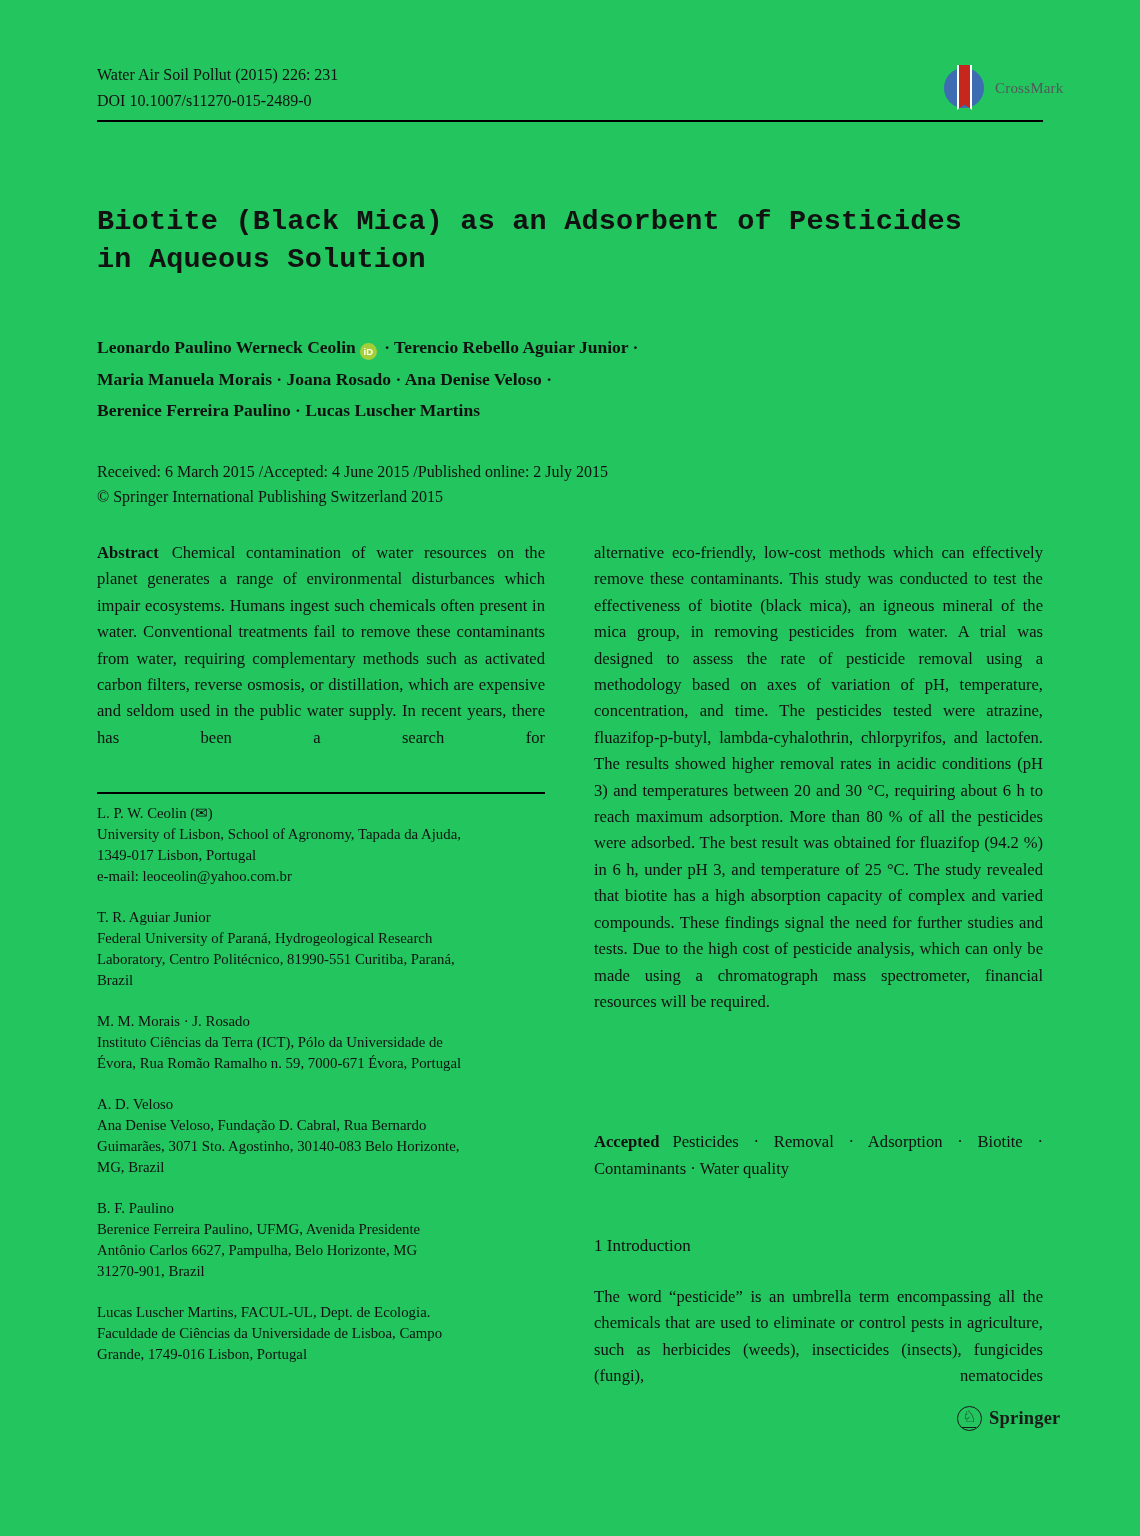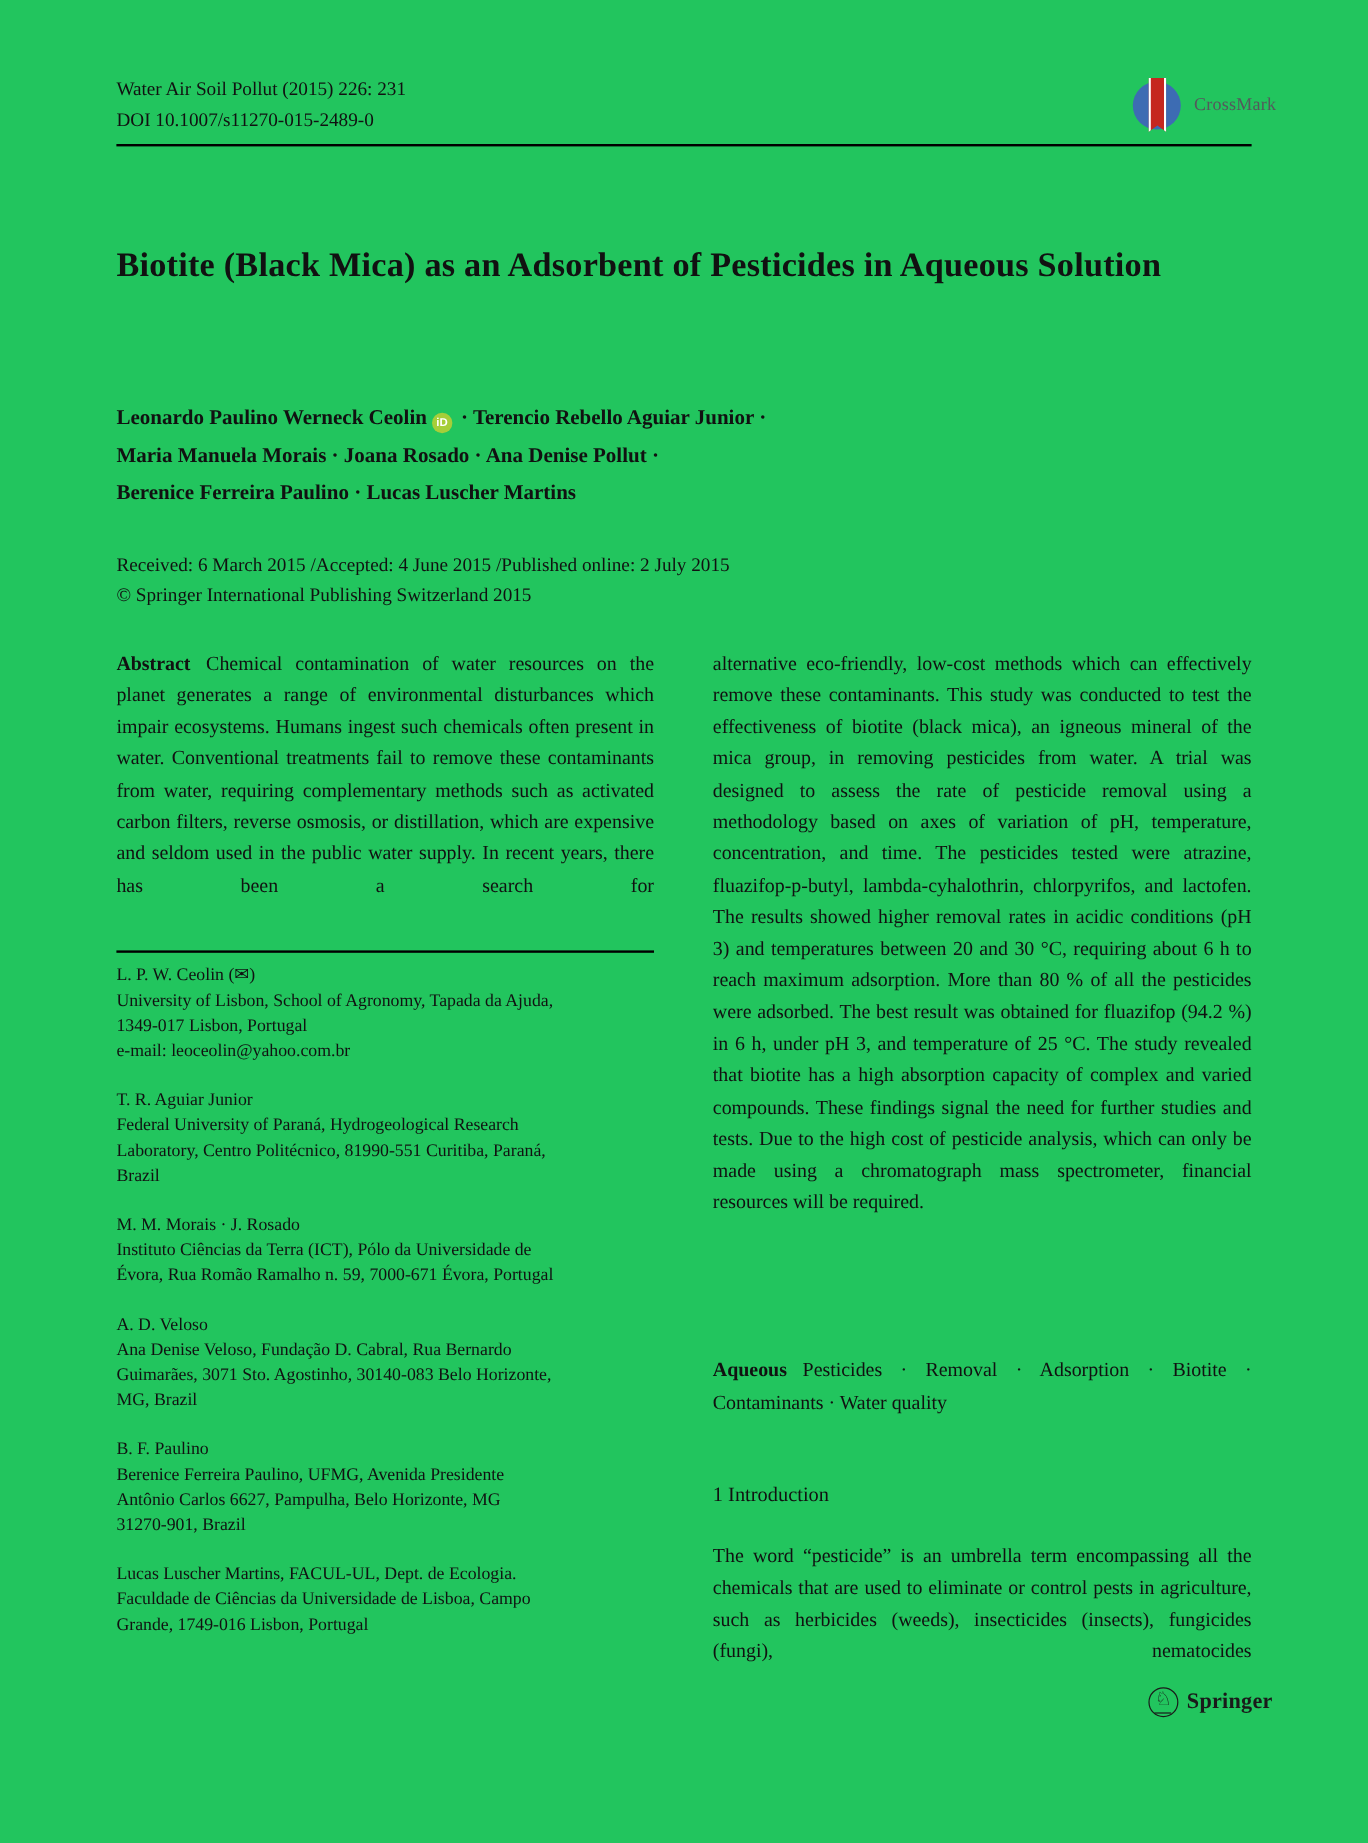--- a/index.html
+++ b/index.html
@@ -20,21 +20,21 @@
   .cm-icon { position: relative; width: 44px; height: 48px; }
   .cm-circle { position: absolute; left: 0; top: 4px; width: 40px; height: 40px; border-radius: 50%; background: #3d6cb3; }
   .cm-book { position: absolute; left: 13px; top: 1px; width: 15px; height: 45px; background: #c5271f;
              border-left: 2px solid #fff; border-right: 2px solid #fff;
              clip-path: polygon(0 0, 100% 0, 100% 100%, 50% 88%, 0 100%); }
   .cm-label { font-size: 15px; color: #55585c; letter-spacing: 0.2px; }
   .hdr-rule { position: absolute; left: 97px; top: 120px; width: 946px; height: 2px; background: #000; }
 
   
   .title { position: absolute; left: 97px; top: 203px; width: 900px;
-           font-size: 28.5px; font-weight: bold; line-height: 38px; letter-spacing: 0.2px; }
+           font-size: 28.5px; font-weight: bold; line-height: 38px; letter-spacing: 0.2px; font-family: Liberation Mono, monospace; }
   .authors { position: absolute; left: 97px; top: 332px; width: 700px;
              font-size: 17.5px; font-weight: bold; line-height: 31.5px; }
   .orcid { display: inline-block; width: 17px; height: 17px; border-radius: 50%;
            background: #a6ce39; color: #fff; font-family: "Liberation Sans", sans-serif;
            font-size: 9.5px; font-weight: bold; line-height: 17px; text-align: center;
            vertical-align: -2px; margin: 0 3px 0 4px; cursor: pointer; }
   .dates { position: absolute; left: 97px; top: 459px; width: 700px; font-size: 16px; line-height: 25px; }
 
   
   .col { position: absolute; top: 540px; }
@@ -84,21 +84,21 @@
     </span>
     <span class="cm-label">CrossMark</span>
   </div>
 
   <div class="hdr-rule"></div>
 
   <h1 class="title">Biotite (Black Mica) as an Adsorbent of Pesticides in Aqueous Solution</h1>
 
   <div class="authors">
     <div><span>Leonardo Paulino Werneck Ceolin</span><span class="orcid">iD</span><span> · Terencio Rebello Aguiar Junior ·</span></div>
-    <div>Maria Manuela Morais · Joana Rosado · Ana Denise Pollut ·</div>
+    <div>Maria Manuela Morais · Joana Rosado · Ana Denise Veloso ·</div>
     <div>Berenice Ferreira Paulino · Lucas Luscher Martins</div>
   </div>
 
   <div class="dates">
     <div>Received: 6 March 2015 /Accepted: 4 June 2015 /Published online: 2 July 2015</div>
     <div>© Springer International Publishing Switzerland 2015</div>
   </div>
 
   <div class="col col-left">
     <p class="body-par last-just abs1"><span class="lead-label">Abstract</span><span>Chemical contamination of water resources on the planet generates a range of environmental disturbances which impair ecosystems. Humans ingest such chemicals often present in water. Conventional treatments fail to remove these contaminants from water, requiring complementary methods such as activated carbon filters, reverse osmosis, or distillation, which are expensive and seldom used in the public water supply. In recent years, there has been a search for</span></p>
@@ -136,21 +136,21 @@
         <div class="footnote-block">
           <div>Lucas Luscher Martins, FACUL-UL, Dept. de Ecologia.</div>
           <div>Faculdade de Ciências da Universidade de Lisboa, Campo</div>
           <div>Grande, 1749-016 Lisbon, Portugal</div>
         </div>
       </div>
   </div>
 
   <div class="col col-right">
     <p class="body-par abs2">alternative eco-friendly, low-cost methods which can effectively remove these contaminants. This study was conducted to test the effectiveness of biotite (black mica), an igneous mineral of the mica group, in removing pesticides from water. A trial was designed to assess the rate of pesticide removal using a methodology based on axes of variation of pH, temperature, concentration, and time. The pesticides tested were atrazine, fluazifop-p-butyl, lambda-cyhalothrin, chlorpyrifos, and lactofen. The results showed higher removal rates in acidic conditions (pH 3) and temperatures between 20 and 30 °C, requiring about 6 h to reach maximum adsorption. More than 80 % of all the pesticides were adsorbed. The best result was obtained for fluazifop (94.2 %) in 6 h, under pH 3, and temperature of 25 °C. The study revealed that biotite has a high absorption capacity of complex and varied compounds. These findings signal the need for further studies and tests. Due to the high cost of pesticide analysis, which can only be made using a chromatograph mass spectrometer, financial resources will be required.</p>
-    <p class="keywords"><span class="lead-label">Aqueous</span><span>Pesticides · Removal · Adsorption · Biotite · Contaminants · Water quality</span></p>
+    <p class="keywords"><span class="lead-label">Accepted</span><span>Pesticides · Removal · Adsorption · Biotite · Contaminants · Water quality</span></p>
     <h2 class="sec-head">1 Introduction</h2>
     <p class="body-par last-just intro">The word “pesticide” is an umbrella term encompassing all the chemicals that are used to eliminate or control pests in agriculture, such as herbicides (weeds), insecticides (insects), fungicides (fungi), nematocides</p>
   </div>
 
   <div class="springer">
     <span class="sp-icon">
       <span class="sp-horse">♘</span>
       <span class="sp-base"></span>
     </span>
     <span class="sp-label">Springer</span>

